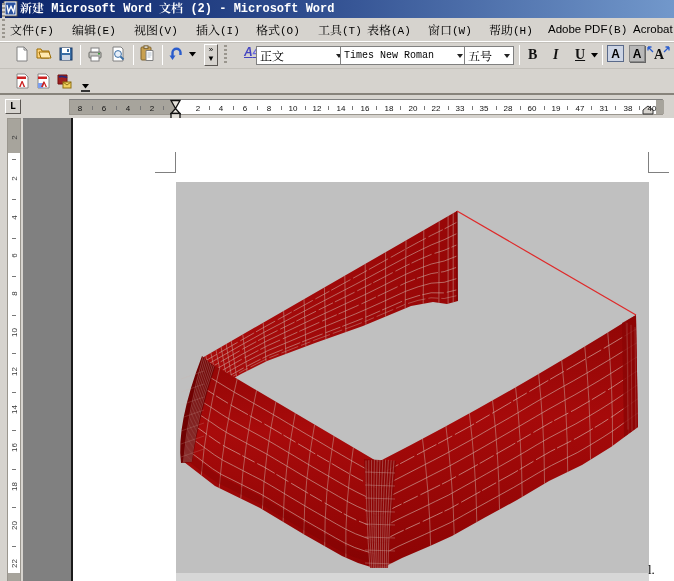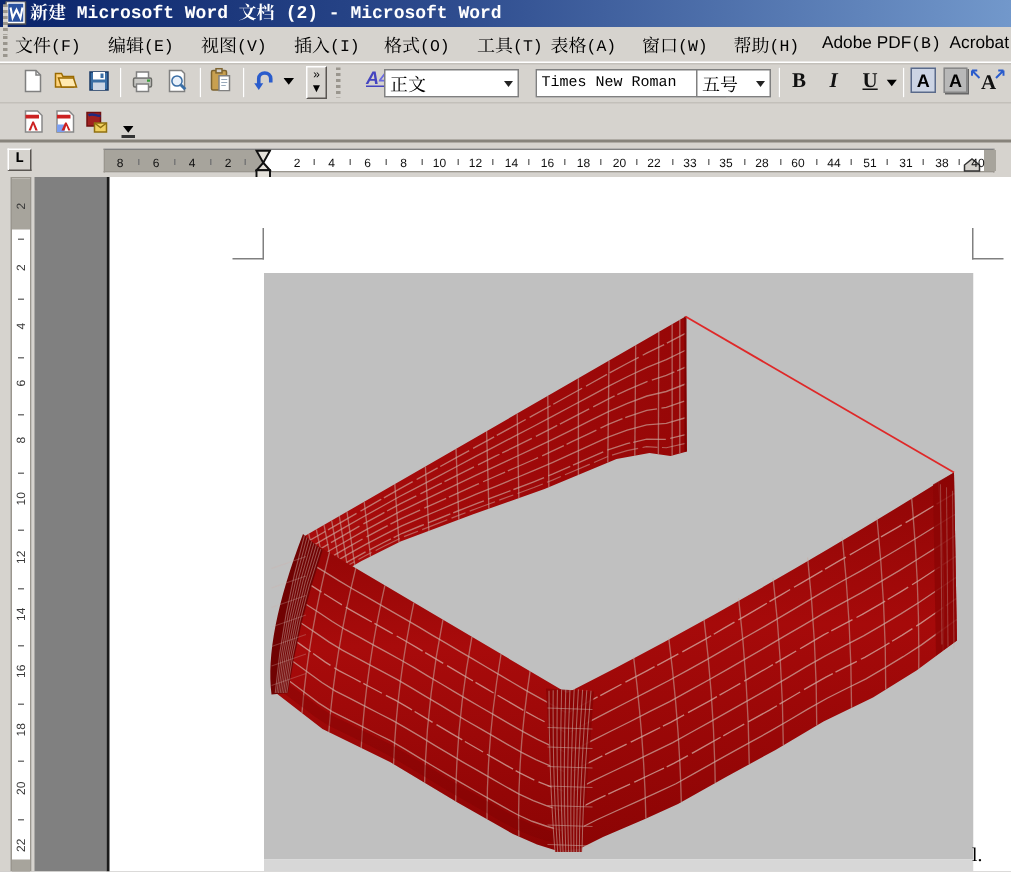--- a/index.html
+++ b/index.html
@@ -150,21 +150,21 @@
     <div class="grip" style="left:224px;top:45px"></div>
     <span class="abs" style="left:244px;top:45px;font-size:12px;font-weight:bold;color:#4444c0;text-decoration:underline;font-style:italic">A<span style="color:#6a6ae0">4</span></span>
     <div class="combo" style="left:256px;top:46px;width:90px">
       <span style="position:absolute;left:3px;top:2px"><svg width="12" height="12" viewBox="0 0 1000 1000" style="vertical-align:-2px;">
           <path fill="#000" d="M196 373V880H42L50 909H935C949 909 958 904 961 893C924 860 865 815 865 815L813 880H542V510H850C864 510 875 505 878 494C841 461 784 417 784 417L734 480H542V162H898C913 162 922 157 925 146C889 114 830 68 830 68L778 133H81L90 162H474V880H264V411C289 407 298 397 301 383Z"></path>
         </svg><svg width="12" height="12" viewBox="0 0 1000 1000" style="vertical-align:-2px;">
           <path fill="#000" d="M407 44 397 52C449 94 510 167 527 226C600 275 647 118 407 44ZM700 290C665 432 602 556 505 662C399 566 320 443 275 290ZM864 195 812 260H47L56 290H254C293 461 364 597 463 705C358 805 218 886 41 945L49 961C239 911 388 839 502 744C606 841 736 912 891 958C904 924 932 904 966 902L969 891C807 853 665 791 550 700C664 590 739 453 784 290H930C944 290 953 285 956 274C921 241 864 195 864 195Z"></path>
         </svg></span>
       <span class="cv"></span>
     </div>
-    <div class="combo" style="left:357px;top:46px;width:127px">
+    <div class="combo" style="left:340px;top:46px;width:127px">
       <span style="position:absolute;left:3px;top:3px;font-size:10px;font-family:'Liberation Mono',monospace">Times New Roman</span>
       <span class="cv"></span>
     </div>
     <div class="combo" style="left:464px;top:46px;width:50px">
       <span style="position:absolute;left:3px;top:2px"><svg width="12" height="12" viewBox="0 0 1000 1000" style="vertical-align:-2px;">
           <path fill="#000" d="M145 454 154 483H362C332 621 300 762 273 865H38L47 895H936C951 895 961 890 964 879C928 845 869 798 869 798L818 865H745V495C766 491 781 483 788 475L708 413L670 454H435C456 357 476 262 491 185H876C891 185 900 181 902 170C868 137 810 92 810 92L758 157H101L110 185H422C408 262 389 356 368 454ZM341 865C367 763 399 622 429 483H680V865Z"></path>
         </svg><svg width="12" height="12" viewBox="0 0 1000 1000" style="vertical-align:-2px;">
           <path fill="#000" d="M871 403 823 464H47L56 494H294C282 529 261 578 244 616C227 621 209 628 197 635L268 693L300 660H747C729 762 699 849 670 869C658 877 648 879 628 879C603 879 510 871 457 866L456 884C503 890 553 902 571 912C587 923 591 939 591 958C639 958 678 947 707 929C755 894 795 789 811 668C833 666 846 661 852 654L779 592L740 631H305C325 590 348 534 364 494H931C945 494 956 489 958 478C925 446 871 403 871 403ZM283 390V348H720V396H730C752 396 785 383 786 376V135C806 131 822 123 829 115L747 52L710 93H289L218 61V413H228C255 413 283 397 283 390ZM720 123V318H283V123Z"></path>
         </svg></span>
       <span class="cv"></span>
@@ -220,22 +220,22 @@
       <span class="rn" style="left:239px">12</span>
       <span class="rn" style="left:263px">14</span>
       <span class="rn" style="left:287px">16</span>
       <span class="rn" style="left:311px">18</span>
       <span class="rn" style="left:335px">20</span>
       <span class="rn" style="left:358px">22</span>
       <span class="rn" style="left:382px">33</span>
       <span class="rn" style="left:406px">35</span>
       <span class="rn" style="left:430px">28</span>
       <span class="rn" style="left:454px">60</span>
-      <span class="rn" style="left:478px">44</span>
-      <span class="rn" style="left:502px">51</span>
+      <span class="rn" style="left:478px">19</span>
+      <span class="rn" style="left:502px">47</span>
       <span class="rn" style="left:526px">31</span>
       <span class="rn" style="left:550px">38</span>
       <span class="rn" style="left:574px">40</span>
       <span class="rt" style="left:139px"></span>
       <span class="rt" style="left:163px"></span>
       <span class="rt" style="left:187px"></span>
       <span class="rt" style="left:211px"></span>
       <span class="rt" style="left:235px"></span>
       <span class="rt" style="left:258px"></span>
       <span class="rt" style="left:282px"></span>

